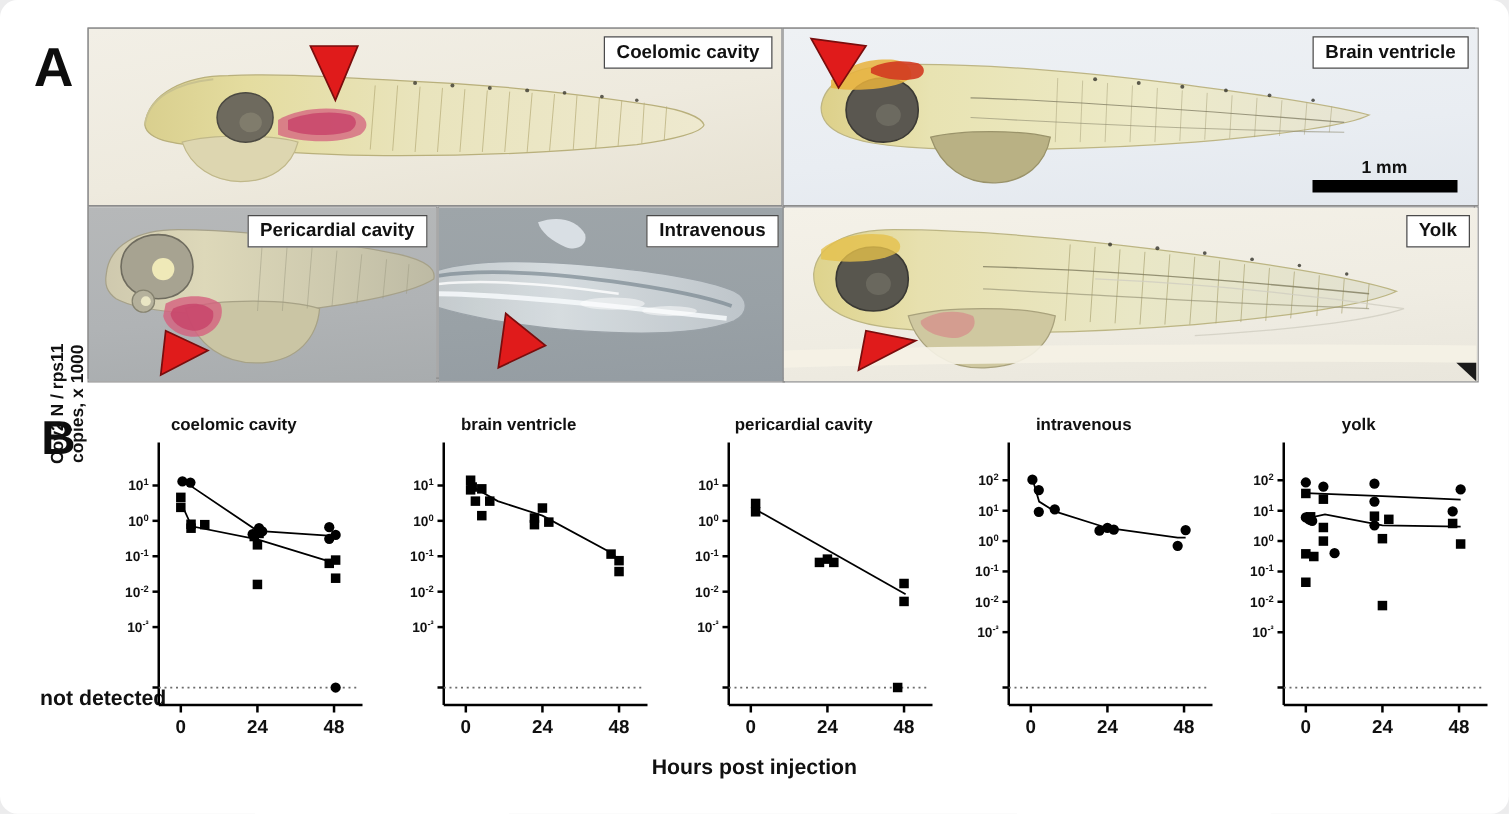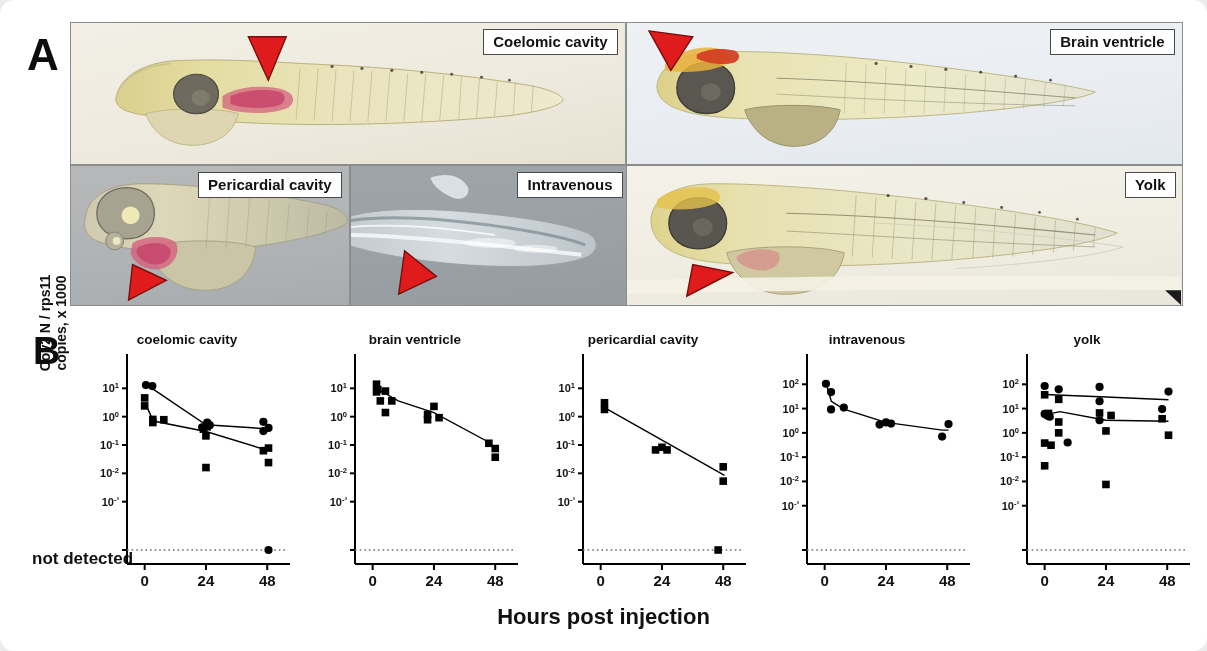--- a/index.html
+++ b/index.html
@@ -113,21 +113,21 @@
     font-size: 14px;
     font-weight: bold;
     color: #111;
     line-height: 1.12;
   }
   #xaxis-title {
     position: absolute;
     left: 0; right: 0;
     top: 604px;
     text-align: center;
-    font-size: 22px;
+    font-size: 17px;
     font-weight: bold;
     color: #111;
   }
   #nd-label {
     position: absolute;
     left: 32px;
     top: 549px;
     font-size: 17px;
     font-weight: bold;
     color: #111;
@@ -234,20 +234,24 @@
               <circle cx="285" cy="44" r="1.6"></circle>
             <circle cx="320" cy="47" r="1.6"></circle>
               <circle cx="355" cy="50" r="1.5"></circle>
             <circle cx="390" cy="54" r="1.5"></circle>
               <circle cx="425" cy="58" r="1.4"></circle>
           </g>
 
           <path d="M22,8 L66,14 L44,48 Z" fill="#e01b1b" stroke="#7a0d0d" stroke-width="1.4"></path>
         </svg>
         <div class="photo-label" id="label-brain">Brain ventricle</div>
+        <div class="scalebar-wrap">
+          <div class="scalebar-text">1 mm</div>
+          <div class="scalebar-line"></div>
+        </div>
       </div>
 
       <div class="photo" id="photo-pericardial">
         <div class="photo-bg"></div>
         <svg viewBox="0 0 280 141" preserveAspectRatio="none">
           <defs>
             <linearGradient id="gp-body" x1="0" y1="0" x2="1" y2="0">
               <stop offset="0%" stop-color="#cfc9ae"></stop>
               <stop offset="30%" stop-color="#ddd8b9"></stop>
               <stop offset="70%" stop-color="#cdc9ae"></stop>

